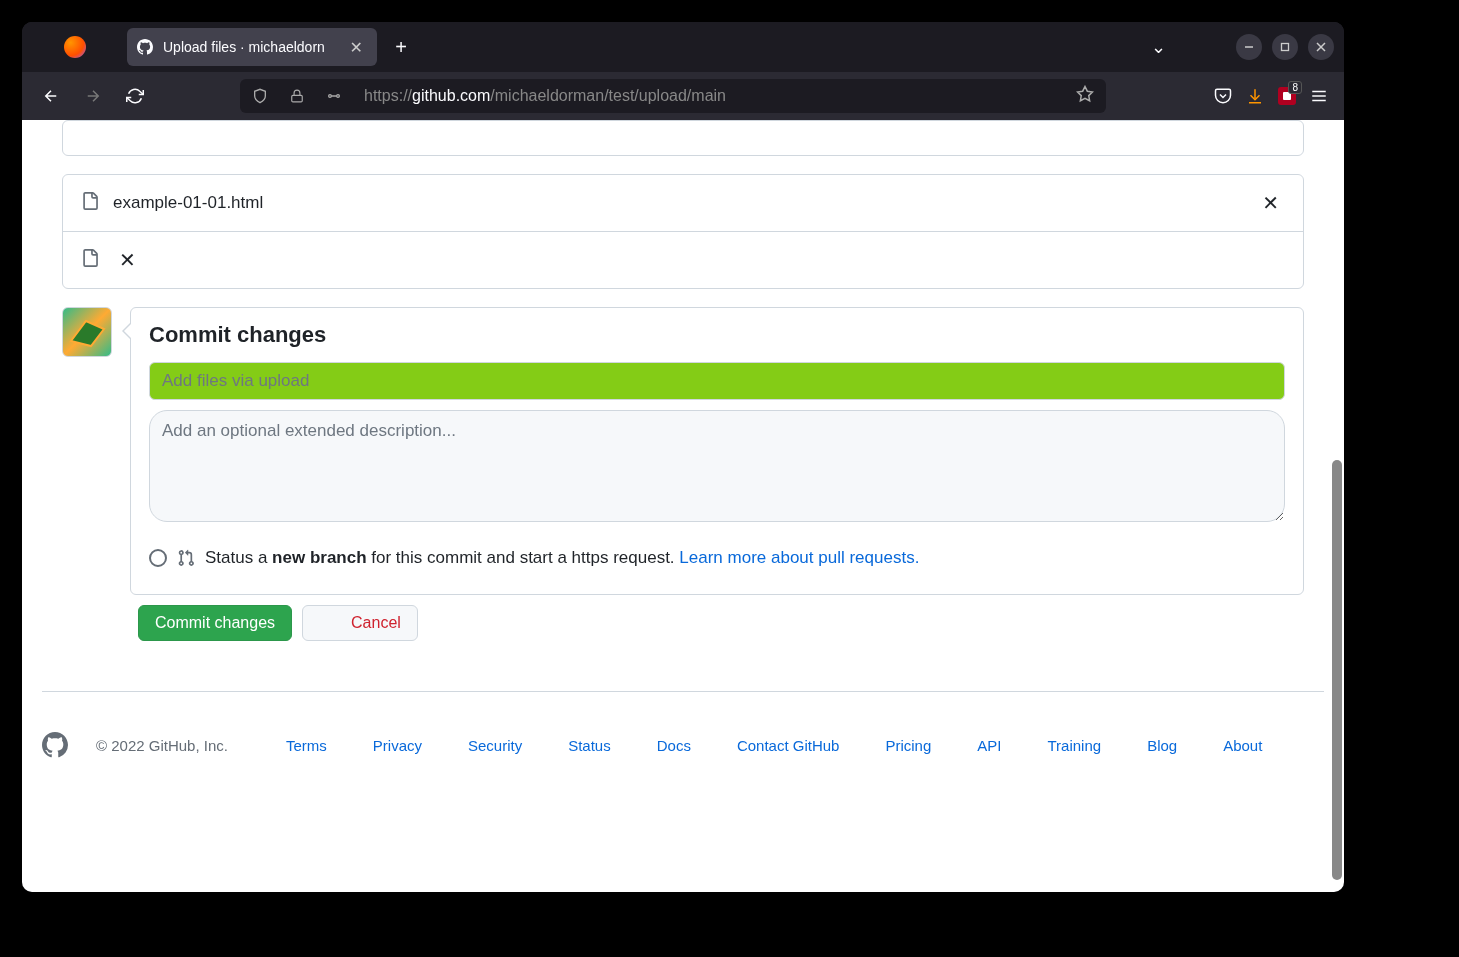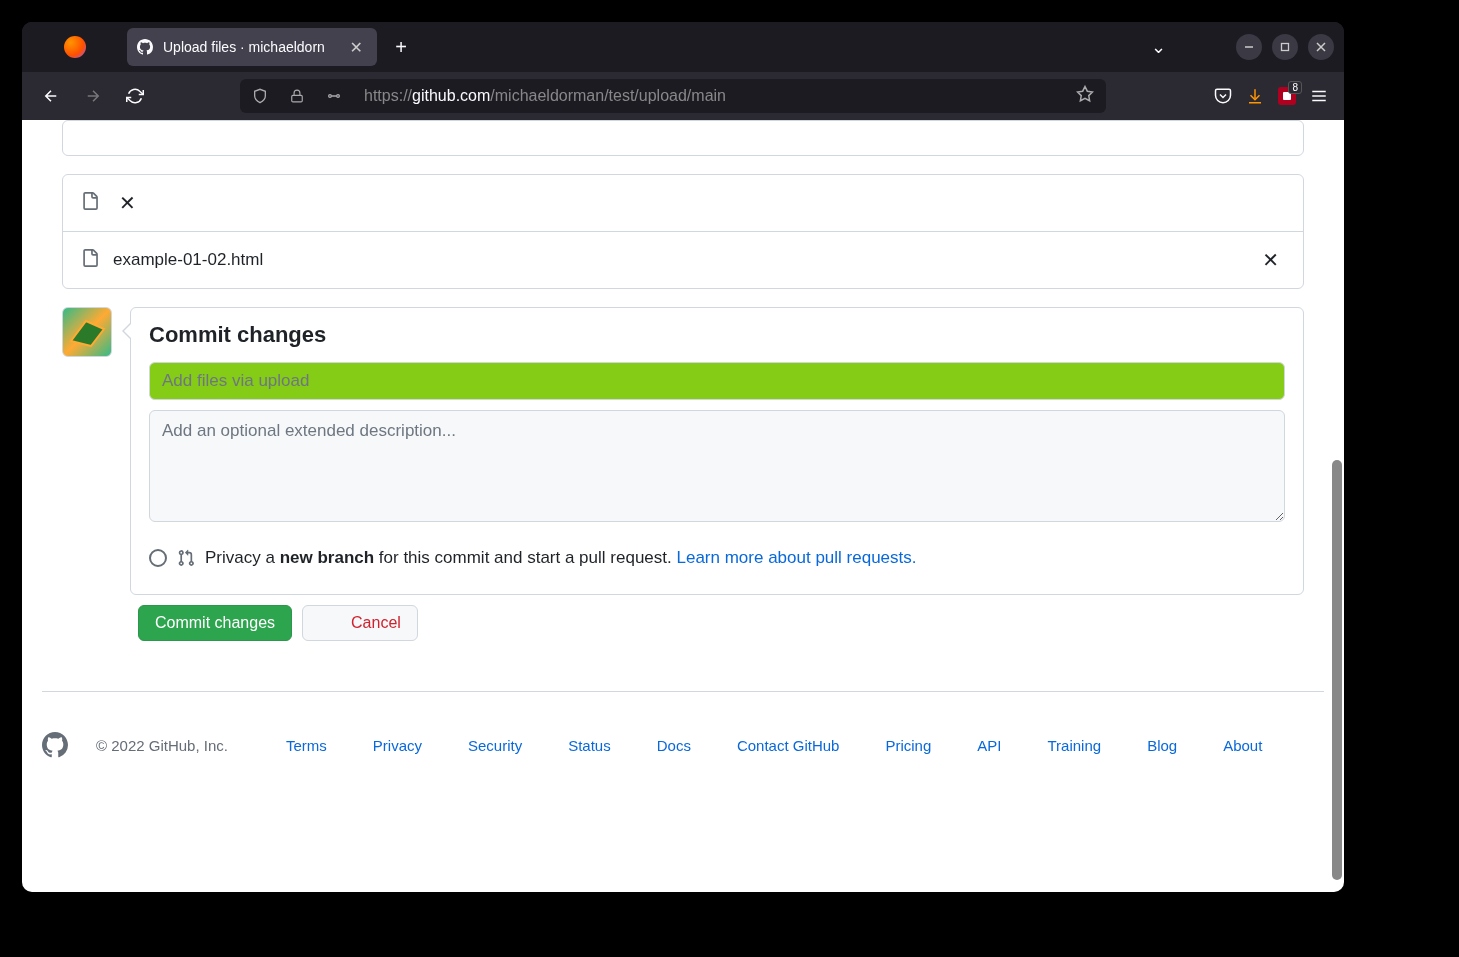--- a/index.html
+++ b/index.html
@@ -169,21 +169,21 @@
 .commit-title {
   font-size:22px; font-weight:700; margin-bottom:14px; color:#1f2328;
 }
 .commit-summary {
   width:100%; height:38px; border:1px solid #d0d7de; border-radius:6px;
   background:#84cc16; padding:0 12px; font-size:17px; color:#1f2328;
   margin-bottom:10px;
 }
 .commit-summary::placeholder { color:#6e7781;}
 .commit-desc {
-  width:100%; height:112px; border:1px solid #d0d7de; border-radius:6px;
+  width:100%; height:112px; border:1px solid #d0d7de; border-radius:18px;
   background:#f6f8fa; padding:10px 12px; font-size:17px; color:#1f2328;
   resize:vertical; font-family:inherit;
   margin-bottom:16px;
 }
 .commit-desc::placeholder { color:#6e7781;}
 .radio-row {
   display:flex; align-items:center; gap:10px; font-size:17px; color:#1f2328;
   padding:6px 0;
 }
 .radio-outer {
@@ -353,29 +353,29 @@
 
       <div class="upload-box"></div>
 
       <div class="file-list">
         <div class="file-row">
           <span class="file-icon">
             <svg width="18" height="18" viewBox="0 0 16 16" fill="currentColor">
                 <path d="M2 1.75C2 .784 2.784 0 3.75 0h6.586c.464 0 .909.184 1.237.513l2.914 2.914c.329.328.513.773.513 1.237v9.586A1.75 1.75 0 0113.25 16h-9.5A1.75 1.75 0 012 14.25V1.75zm1.75-.25a.25.25 0 00-.25.25v12.5c0 .138.112.25.25.25h9.5a.25.25 0 00.25-.25V6h-2.75A1.75 1.75 0 019 4.25V1.5H3.75zm6.75.062V4.25c0 .138.112.25.25.25h2.688a.252.252 0 00-.011-.013l-2.914-2.914a.272.272 0 00-.013-.011z"></path>
               </svg>
           </span>
+          <span class="file-name">example-01-01.html</span>
           <span class="file-remove">✕</span>
         </div>
         <div class="file-row">
           <span class="file-icon">
             <svg width="18" height="18" viewBox="0 0 16 16" fill="currentColor">
                 <path d="M2 1.75C2 .784 2.784 0 3.75 0h6.586c.464 0 .909.184 1.237.513l2.914 2.914c.329.328.513.773.513 1.237v9.586A1.75 1.75 0 0113.25 16h-9.5A1.75 1.75 0 012 14.25V1.75zm1.75-.25a.25.25 0 00-.25.25v12.5c0 .138.112.25.25.25h9.5a.25.25 0 00.25-.25V6h-2.75A1.75 1.75 0 019 4.25V1.5H3.75zm6.75.062V4.25c0 .138.112.25.25.25h2.688a.252.252 0 00-.011-.013l-2.914-2.914a.272.272 0 00-.013-.011z"></path>
               </svg>
           </span>
-          <span class="file-name">example-01-02.html</span>
           <span class="file-remove">✕</span>
         </div>
       </div>
 
       <div class="commit-area">
         <div class="avatar">
           <div class="avatar-img">
             <svg width="42" height="42" viewBox="0 0 42 42">
                 <path d="M5 30 L20 10 L38 18 L25 35 Z" fill="#2a7a2a" stroke="#fa3" stroke-width="2"></path>
               </svg>
@@ -388,21 +388,21 @@
 
 
           <div class="radio-row">
             <span class="radio-outer"></span>
             <span class="mini-icon">
               <svg width="18" height="18" viewBox="0 0 16 16" fill="currentColor">
                   <path d="M1.5 3.25a2.25 2.25 0 113 2.122v5.256a2.251 2.251 0 11-1.5 0V5.372A2.25 2.25 0 011.5 3.25zm5.677-.177L9.573.677A.25.25 0 0110 .854V2.5h1A2.5 2.5 0 0113.5 5v5.628a2.251 2.251 0 11-1.5 0V5a1 1 0 00-1-1h-1v1.646a.25.25 0 01-.427.177L7.177 3.427a.25.25 0 010-.354zM3.75 2.5a.75.75 0 100 1.5.75.75 0 000-1.5zm0 9.5a.75.75 0 100 1.5.75.75 0 000-1.5zm8.25.75a.75.75 0 101.5 0 .75.75 0 00-1.5 0z"></path>
                 </svg>
             </span>
             <span>
-              <span>Privacy a </span><span class="bold">new branch</span><span> for this commit and start a pull request. </span><a href="#">Learn more about pull requests.</a>
+              <span>Status a </span><span class="bold">new branch</span><span> for this commit and start a https request. </span><a href="#">Learn more about pull requests.</a>
             </span>
           </div>
         </div>
       </div>
 
       <div class="actions">
         <button class="btn btn-primary">Commit changes</button>
         <button class="btn btn-secondary">Cancel</button>
       </div>
 

